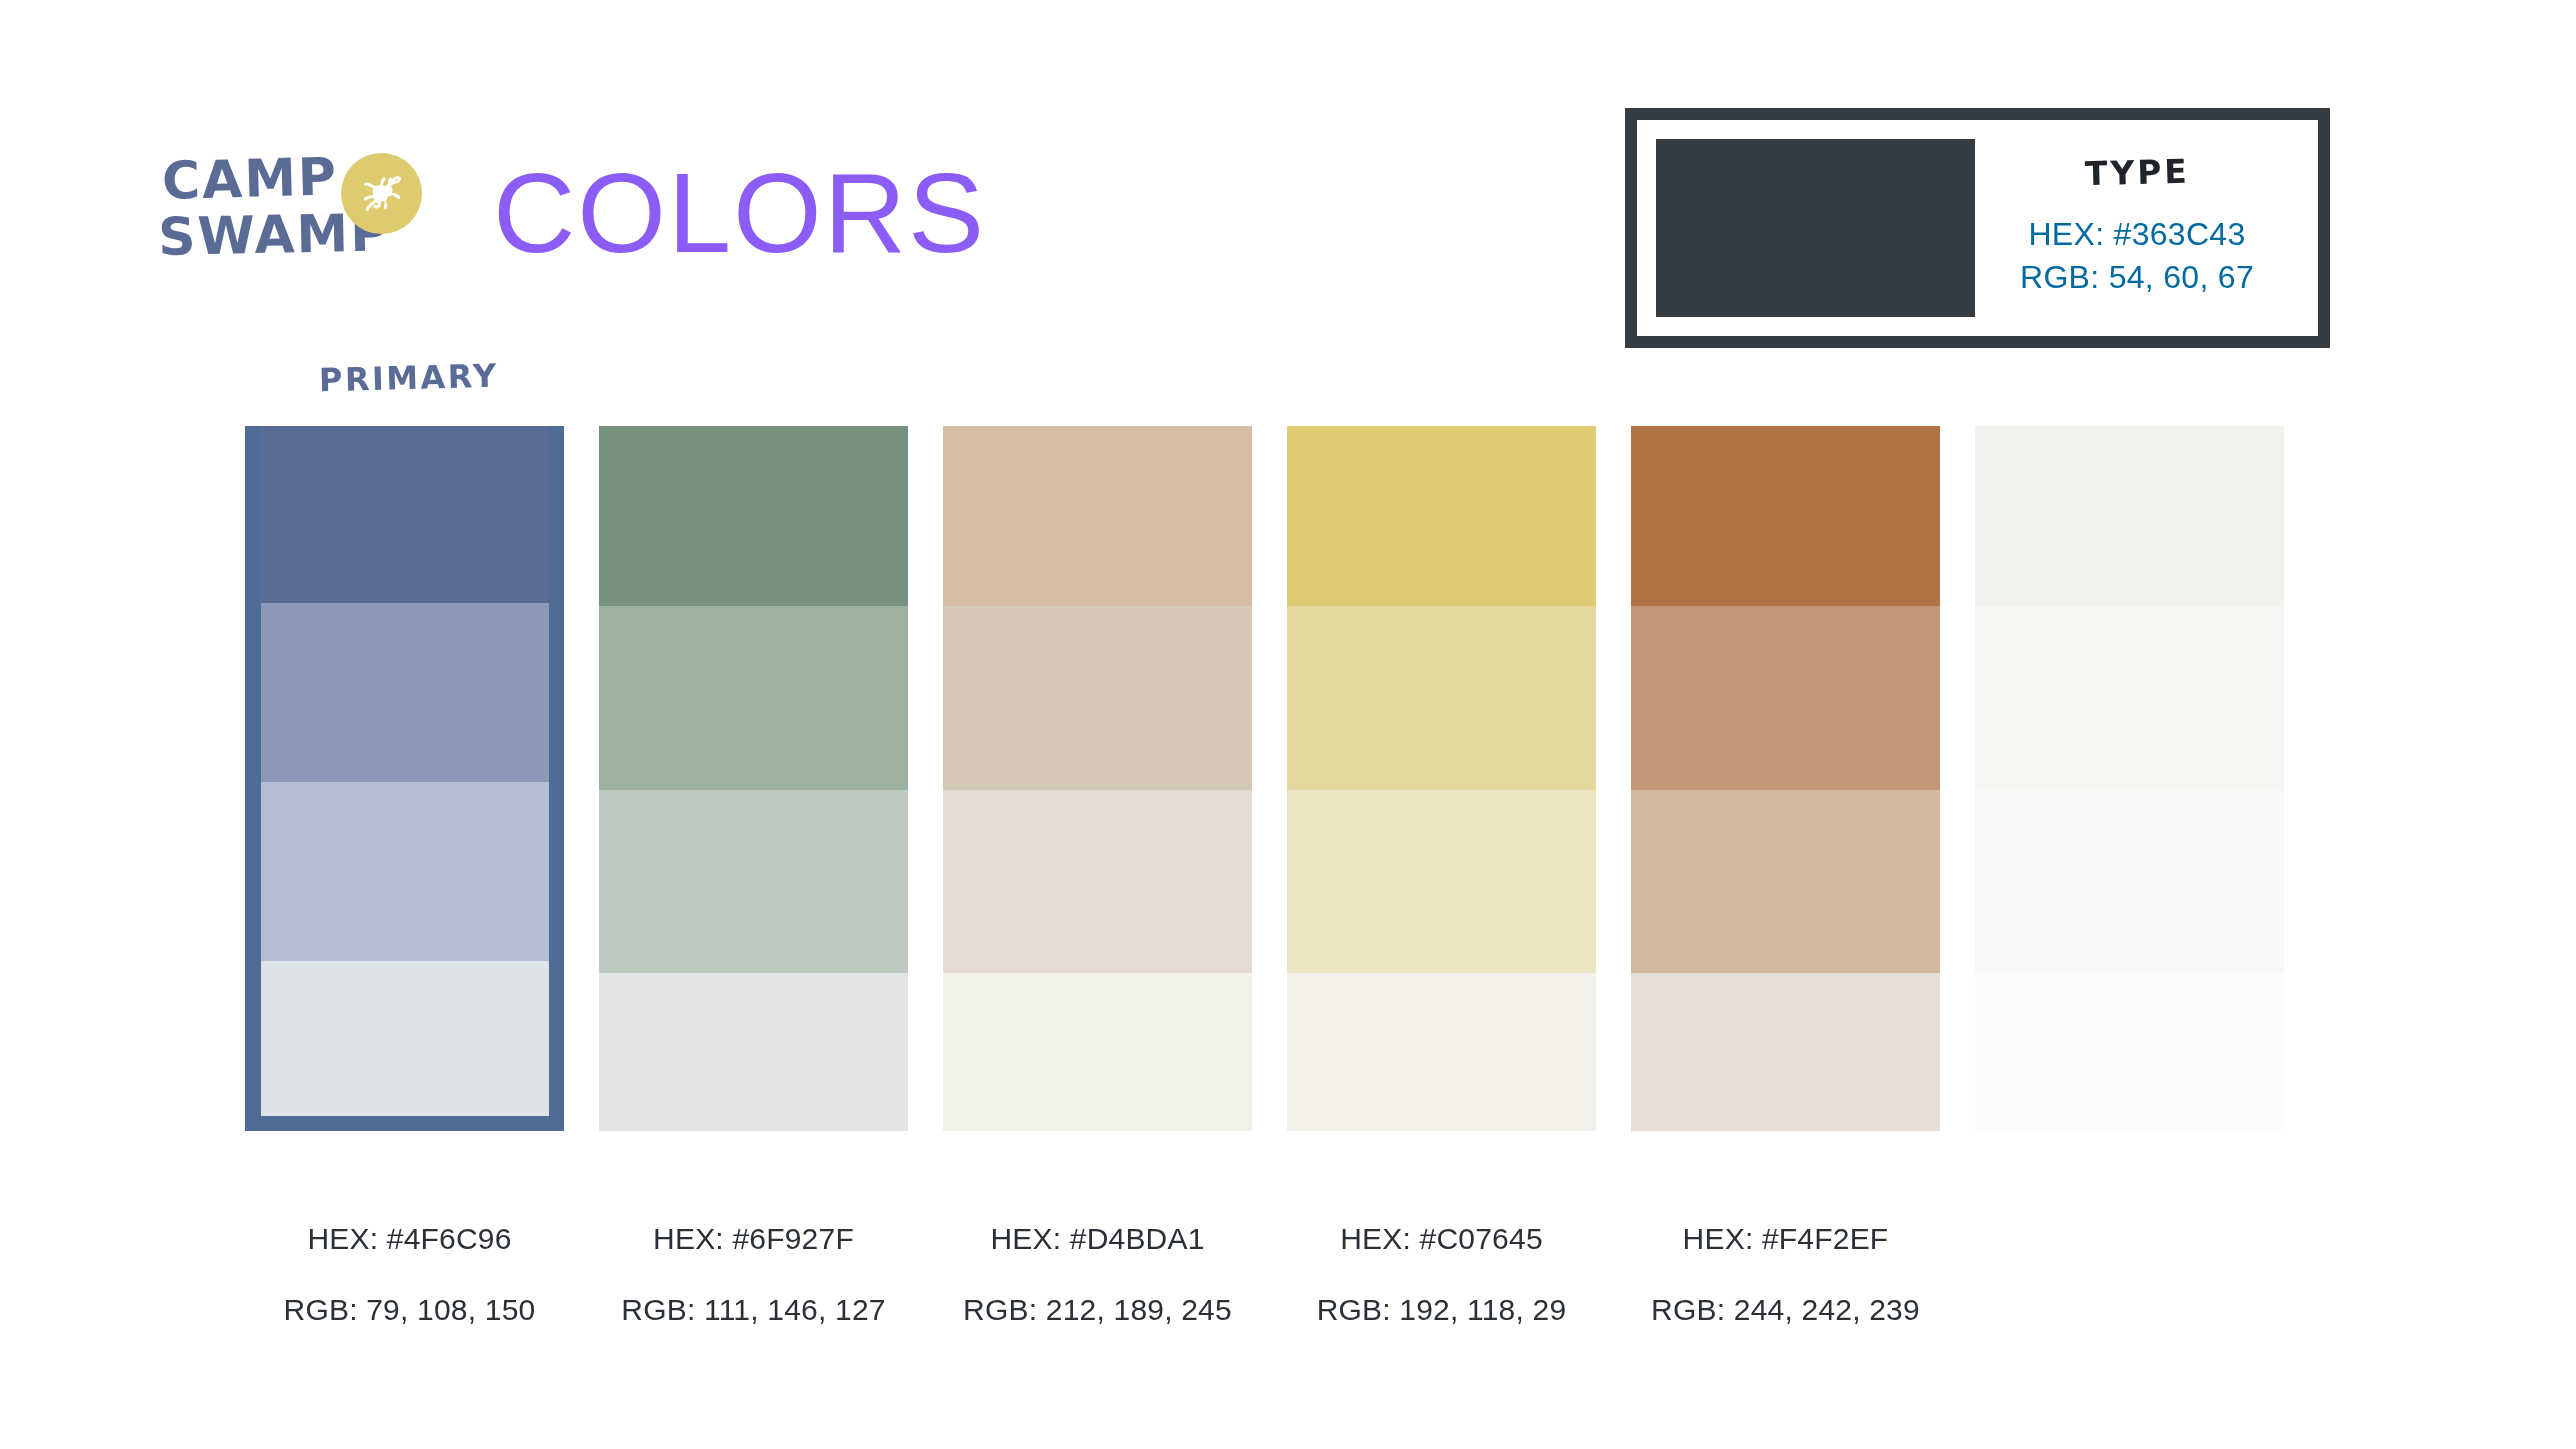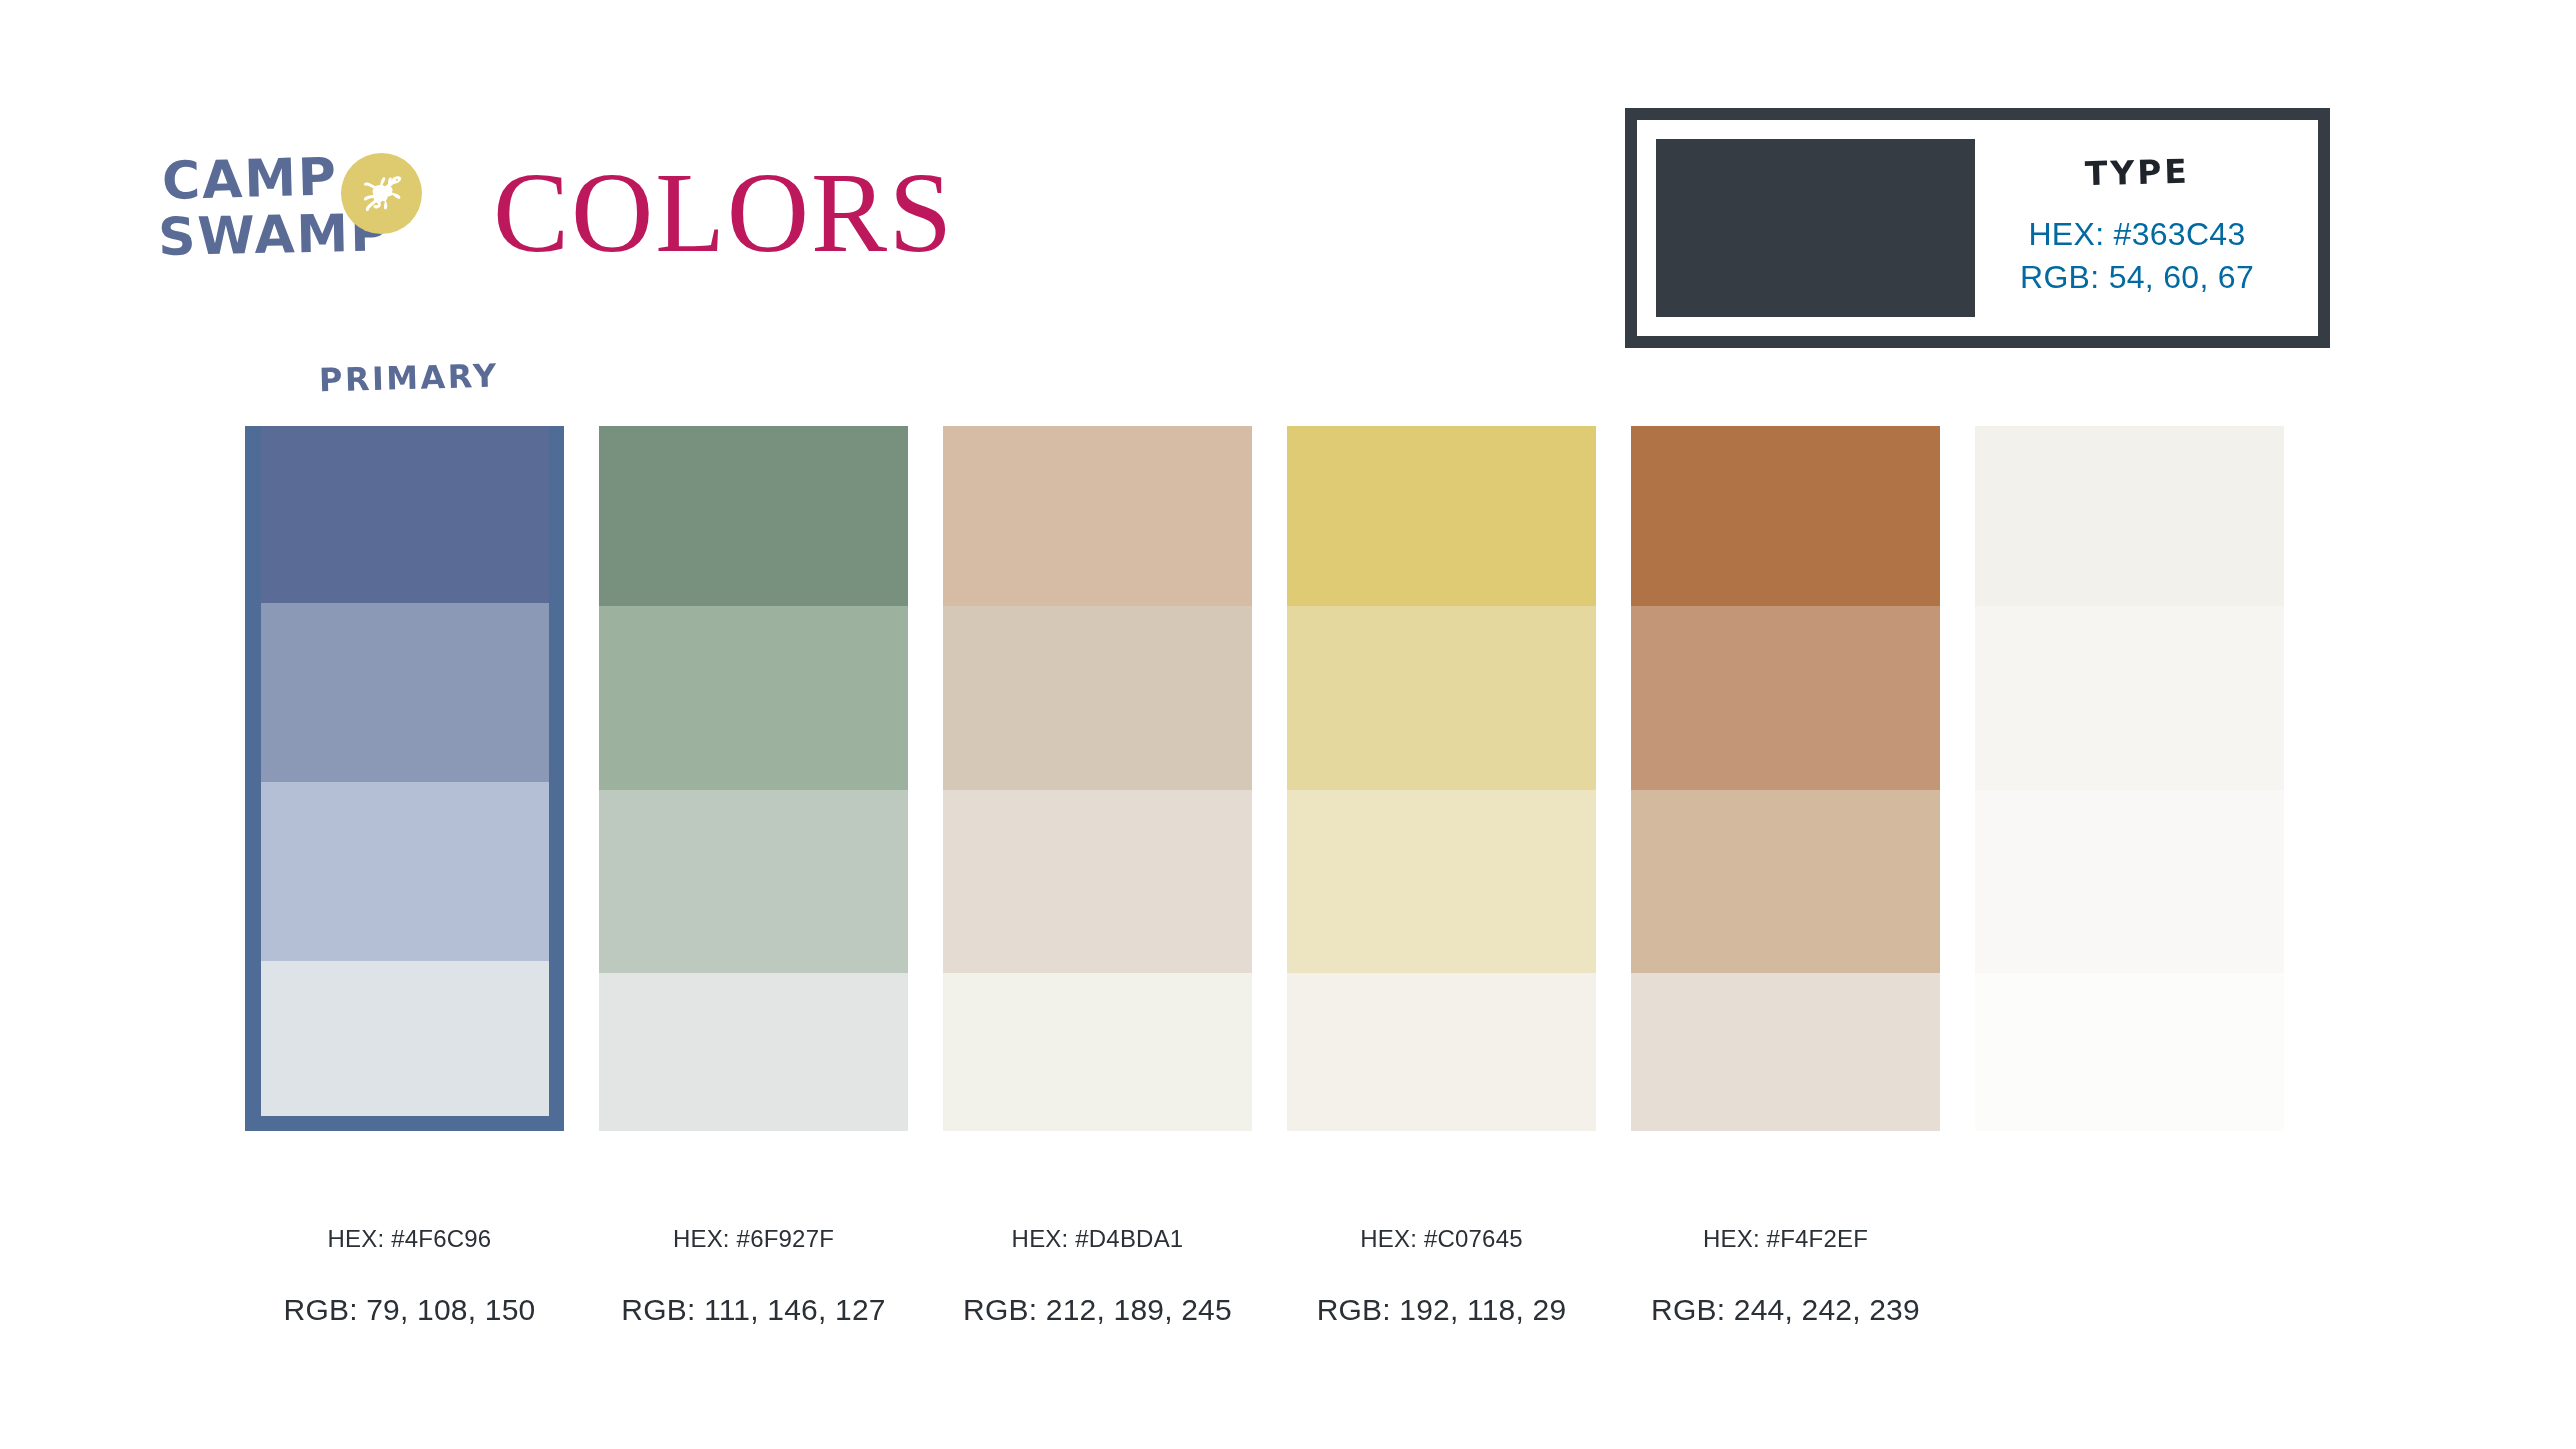--- a/index.html
+++ b/index.html
@@ -47,25 +47,25 @@
     display: flex;
     align-items: center;
     justify-content: center;
   }
   .logo-badge svg { width: 58px; height: 58px; display: block; }
 
   .page-title {
     position: absolute;
     left: 493px;
     top: 155px;
-    font-family: Liberation Serif, serif;
+    font-family: Liberation Sans, sans-serif;
     font-weight: 300;
     font-size: 114px;
     letter-spacing: 1.9px;
-    color: #be185d;
+    color: #8b5cf6;
     line-height: 116px;
     white-space: nowrap;
     text-align: center;
   }
 
   
   .type-card {
     position: absolute;
     left: 1625px;
     top: 108px;
@@ -173,21 +173,21 @@
     gap: 35px;
   }
   .cap {
     width: 309px;
     flex: 0 0 309px;
     text-align: center;
     font-family: "Liberation Sans", sans-serif;
     color: #2B3036;
   }
   .cap .hex {
-    font-size: 24px;
+    font-size: 30px;
     line-height: 39px;
     letter-spacing: 0.2px;
     white-space: nowrap;
   }
   .cap .rgb {
     font-size: 30px;
     line-height: 39px;
     letter-spacing: 0.2px;
     margin-top: 32px;
     white-space: nowrap;

